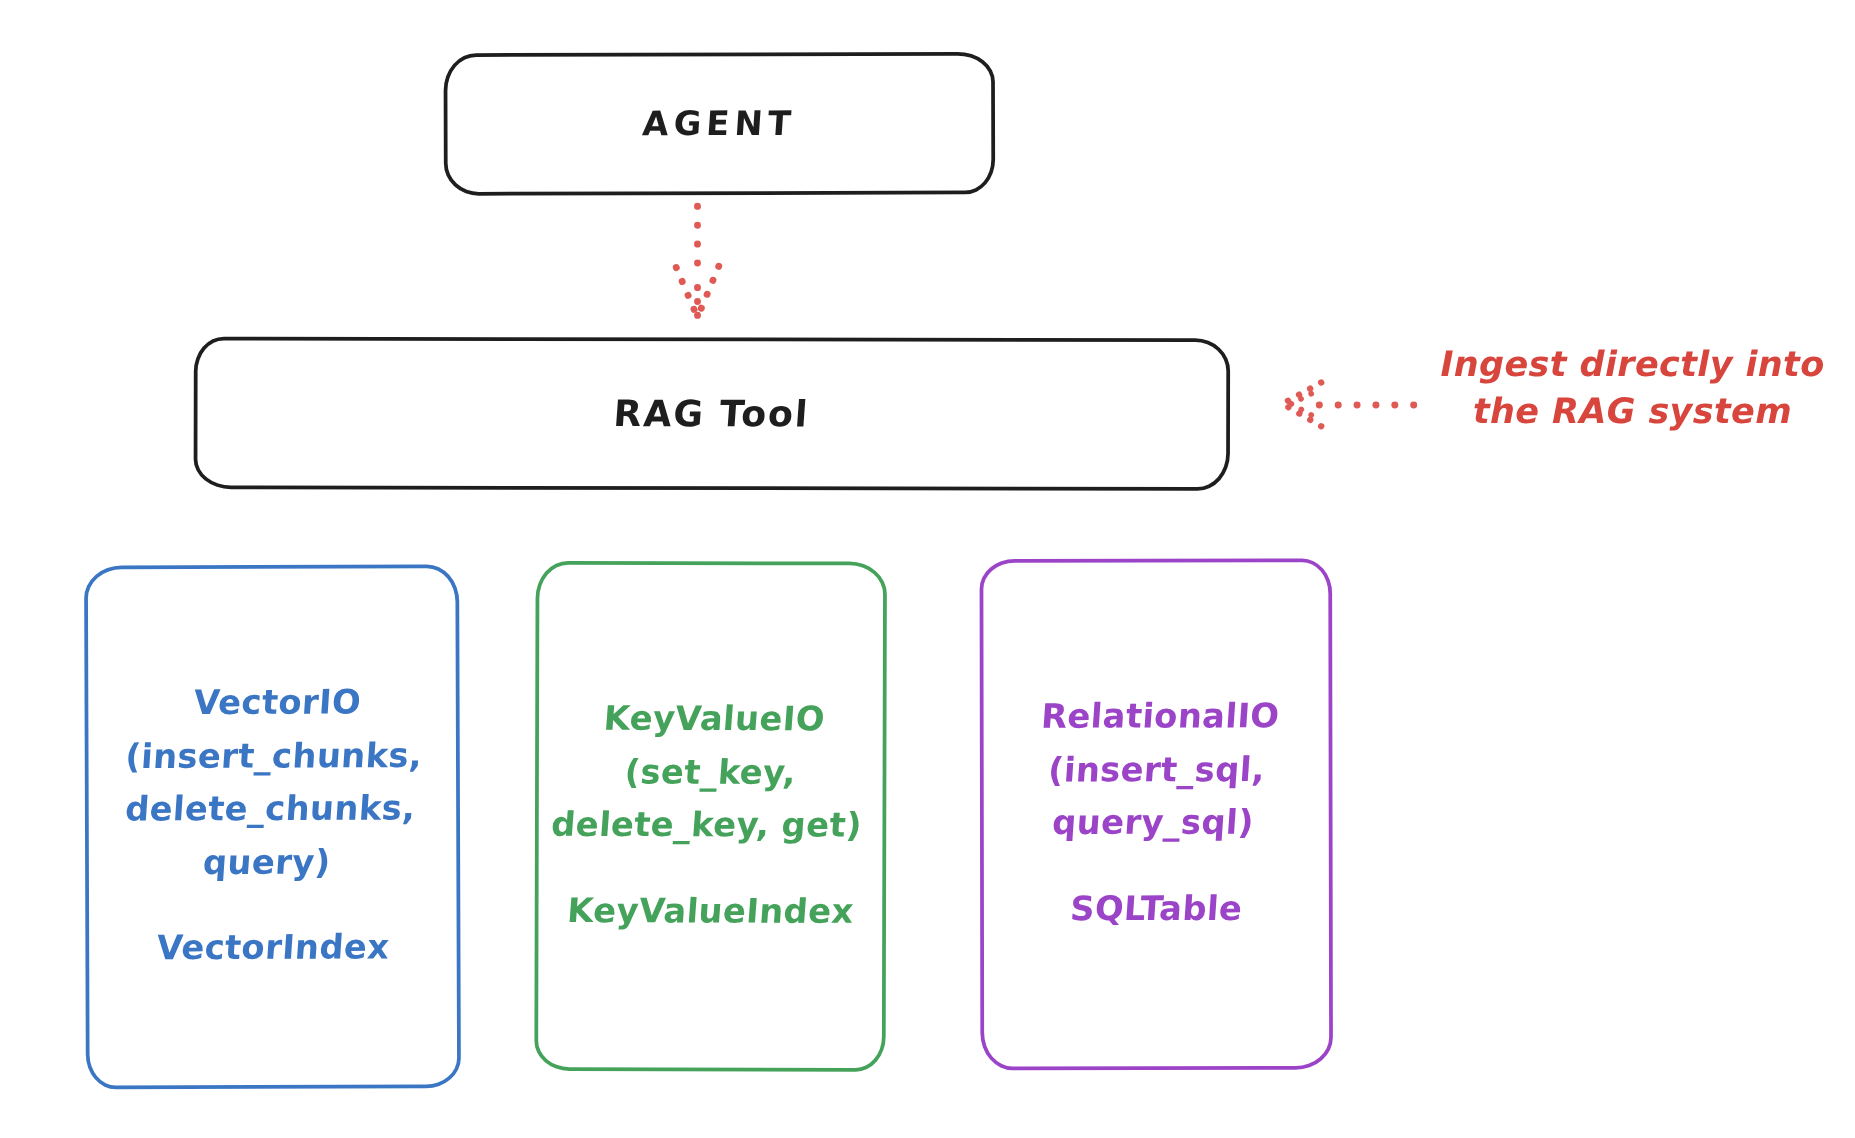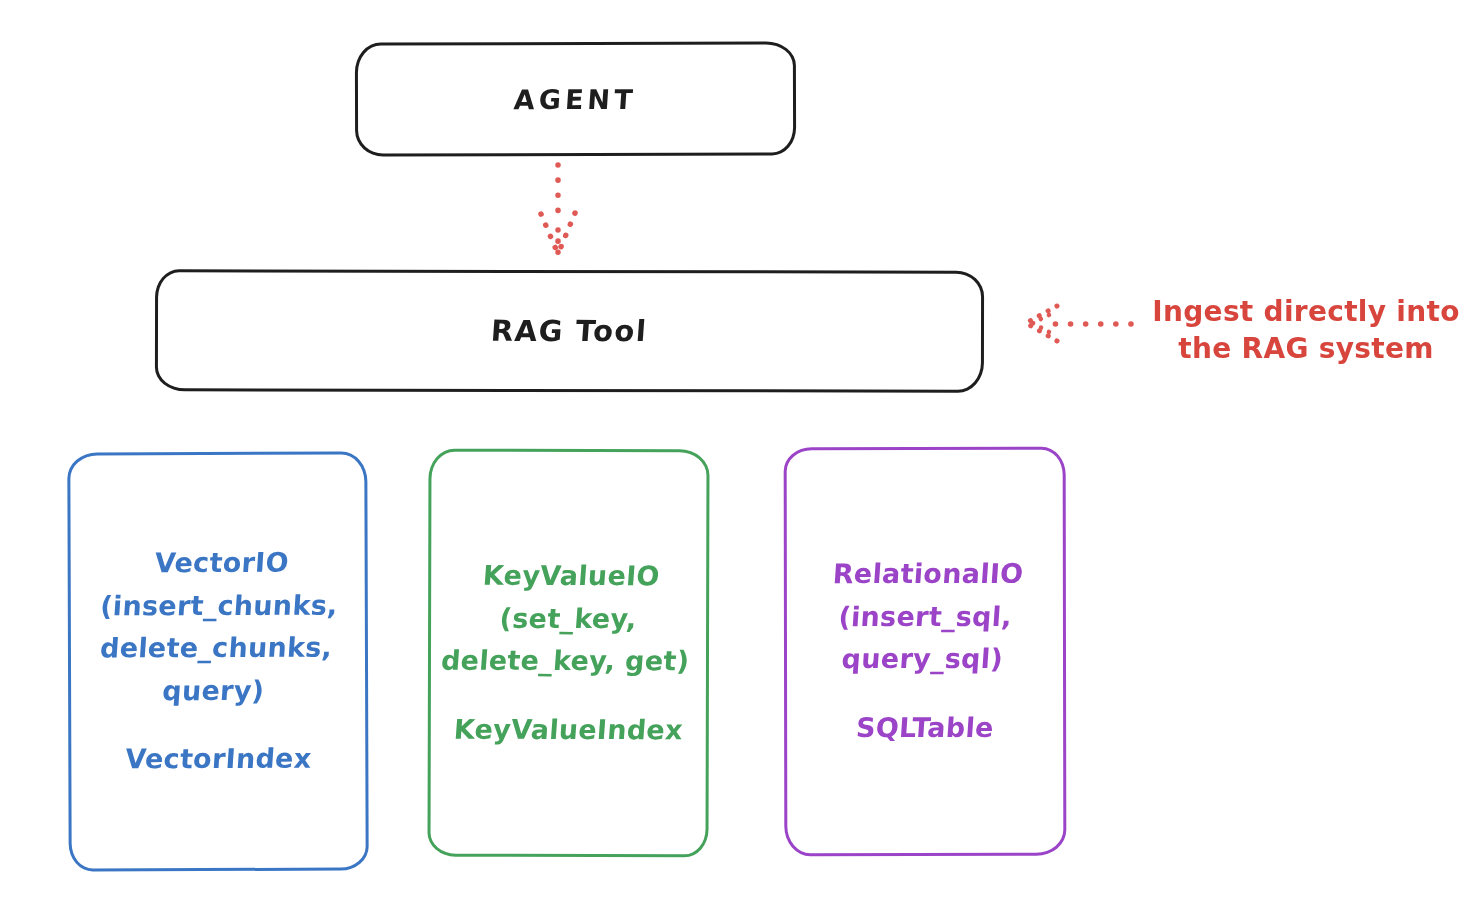--- a/index.html
+++ b/index.html
@@ -77,24 +77,25 @@
   }
   .box.io.relational {
     left: 784px; top: 447px; width: 282px; height: 409px;
     border-color: #9b44c8; color: #9b44c8;
     border-radius: 28px 24px 30px 26px / 24px 28px 26px 30px;
     transform: rotate(-0.1deg);
   }
   
   .annotation {
     position: absolute;
-    left: 1138px; top: 294px; width: 336px;
+    left: 1138px; top: 274px; width: 336px;
     color: #d7453d;
     font-size: 28px;
     font-weight: bold;
+    font-style: italic;
     text-align: center;
     line-height: 1.32;
     white-space: pre-line;
     letter-spacing: 0.3px;
   }
   .arrow { position: absolute; }
   .arrow path {
     fill: none;
     stroke: #e05a55;
     stroke-linecap: round;

